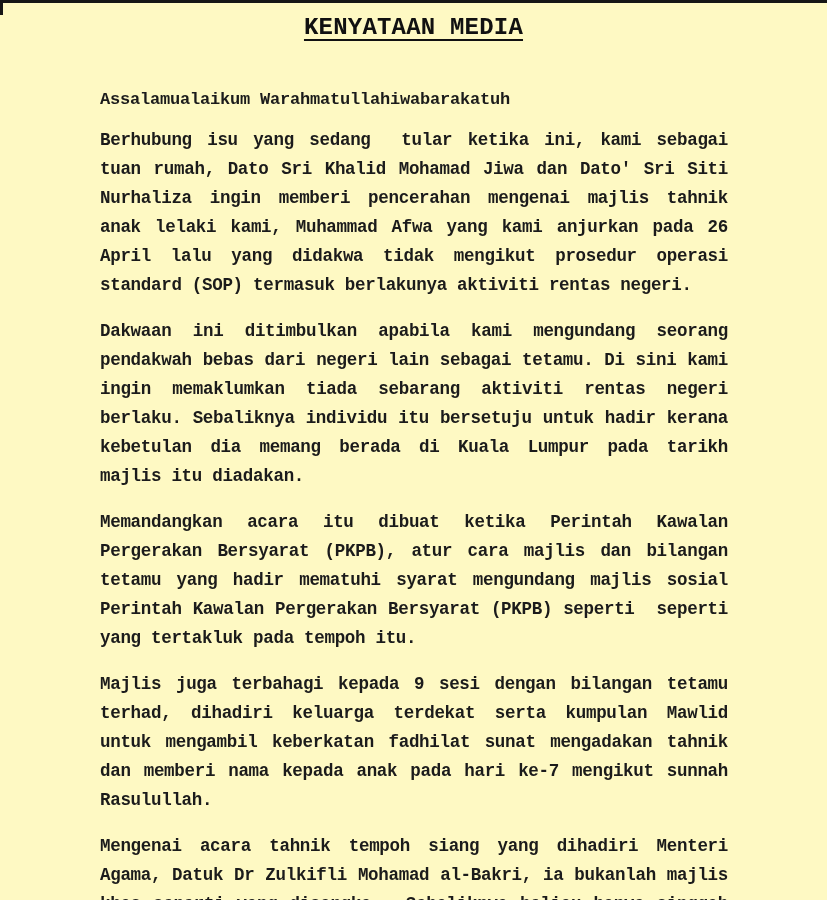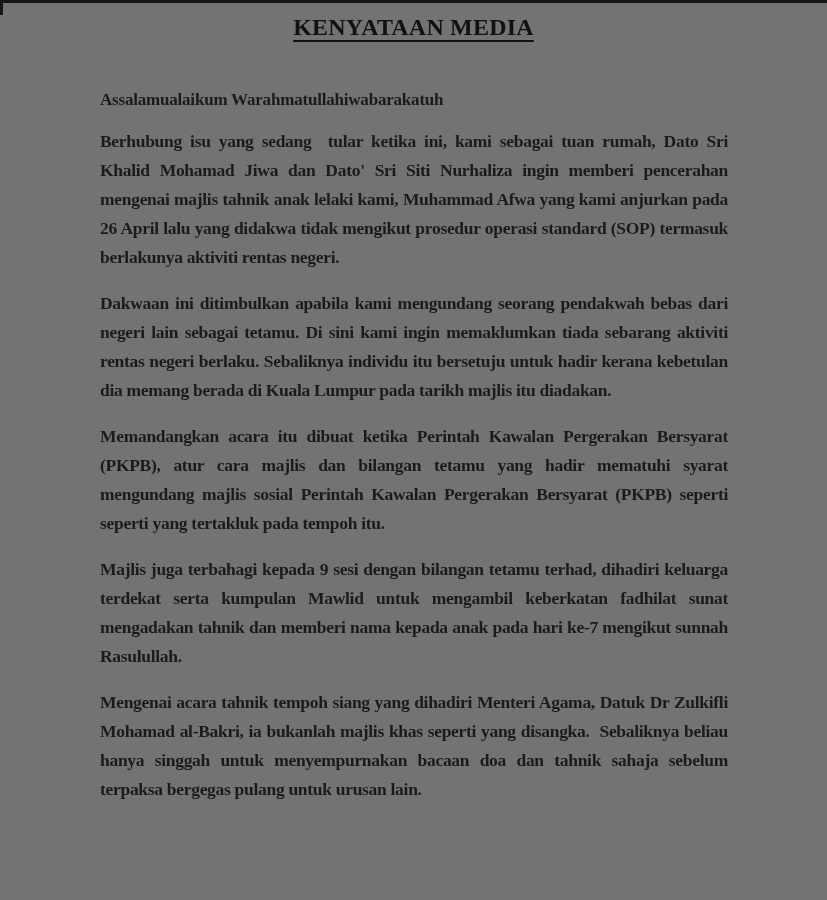--- a/index.html
+++ b/index.html
@@ -4,23 +4,23 @@
 <style>
   html, body {
     margin: 0;
     padding: 0;
     background: #ffffff;
   }
   .page {
     position: relative;
     width: 827px;
     height: 900px;
-    background: #737373;
+    background: #fef9c3;
     overflow: hidden;
-    font-family: Liberation Serif, serif;
+    font-family: Liberation Mono, monospace;
     color: #1b1b1b;
   }
   .scan-edge-top {
     position: absolute;
     top: 0;
     left: 0;
     width: 827px;
     height: 3px;
     background: #161616;
   }

